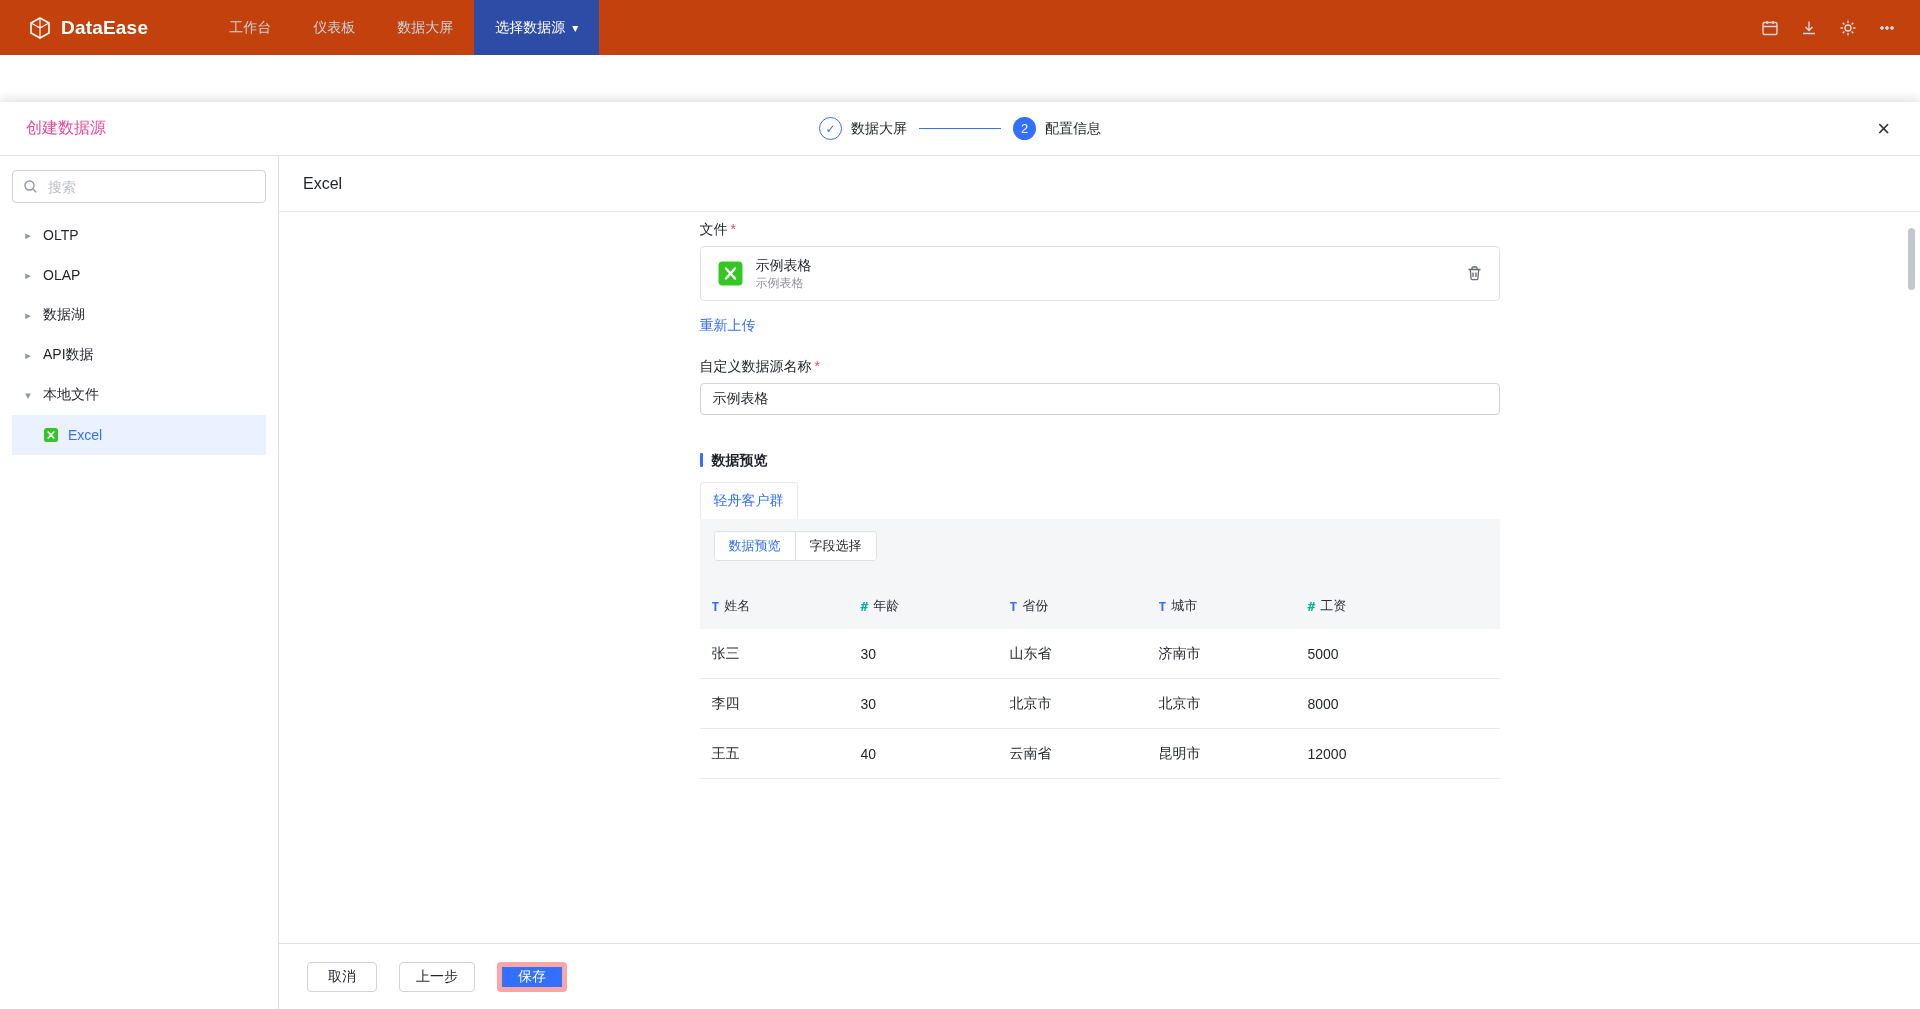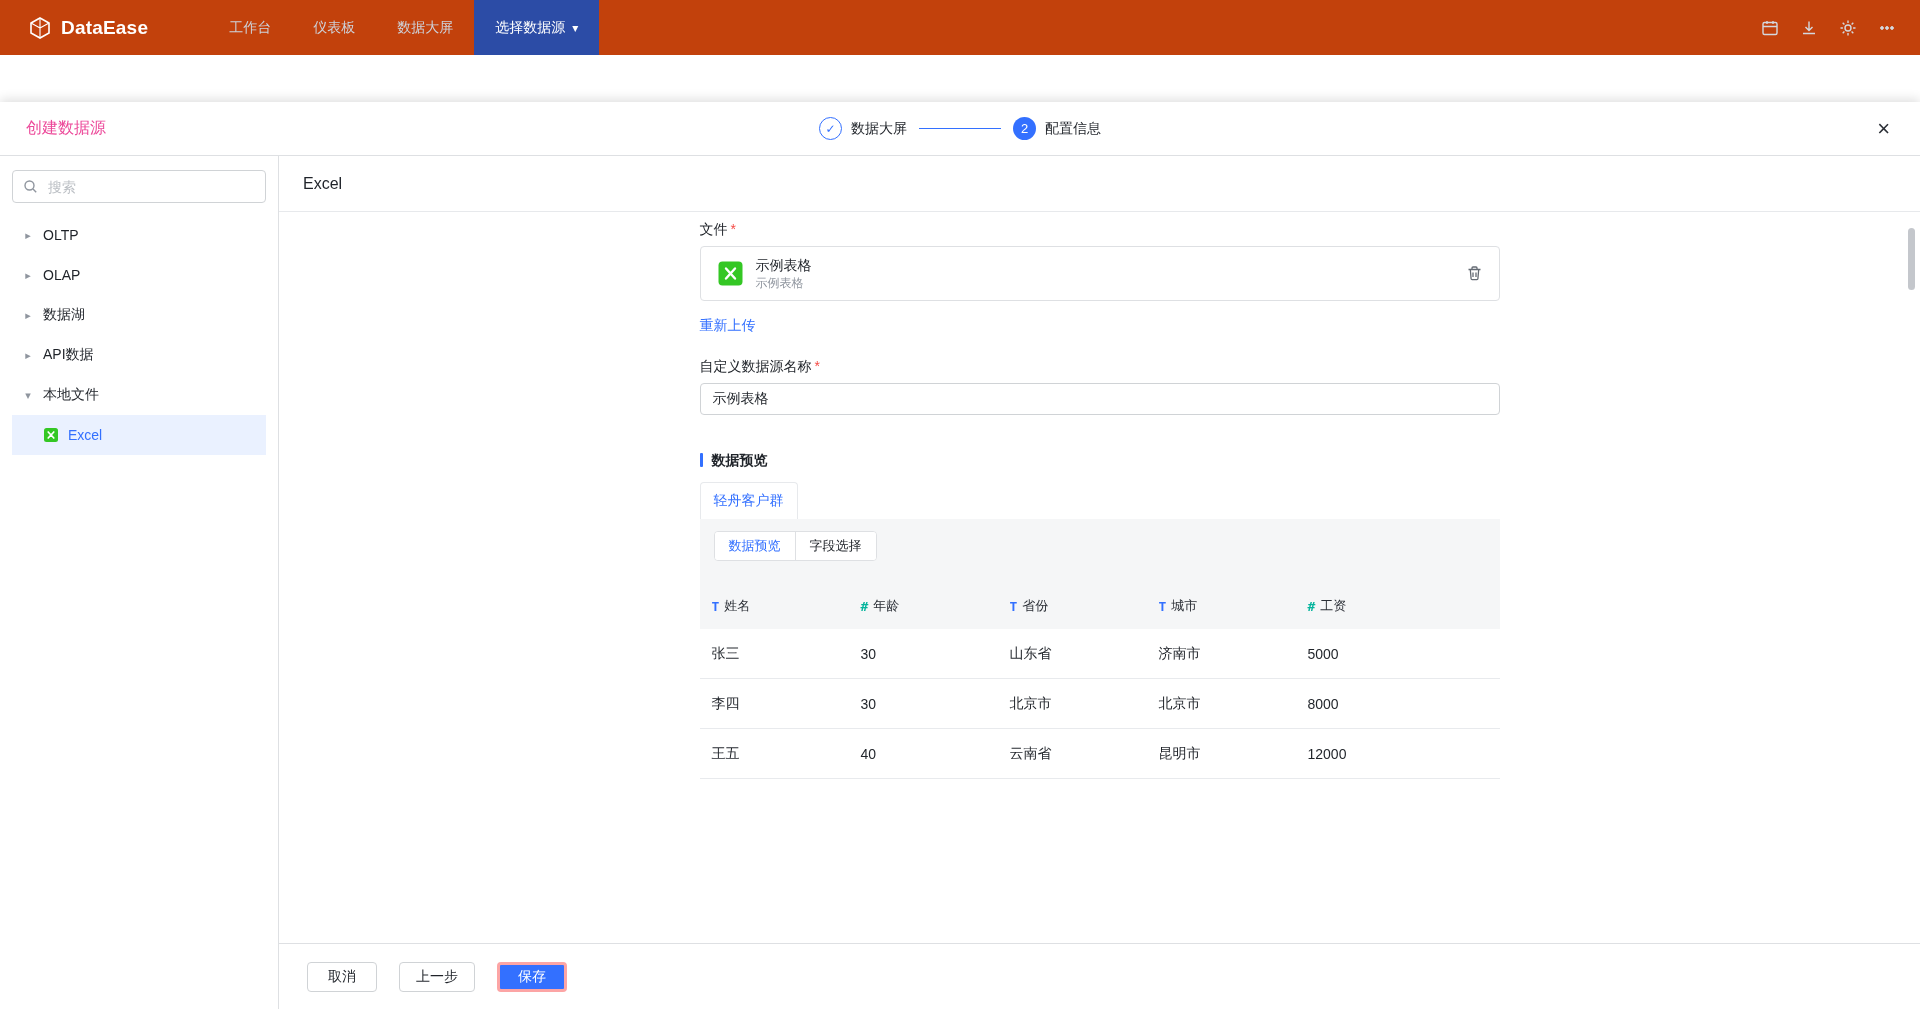--- a/index.html
+++ b/index.html
@@ -89,21 +89,21 @@
   .f-icon { font-weight:700; font-size:13px; font-family:"DejaVu Sans Mono","Liberation Mono",monospace; }
   .f-text { color:#3370ff; }
   .f-num { color:#04b49c; }
   .table-rows .tr { display:flex; height:50px; align-items:center; border-bottom:1px solid #e8eaed; font-size:14px; color:#1f2329; background:#fff; }
   .td { padding-left:12px; }
 
   
   .m-footer { height:66px; flex:0 0 66px; border-top:1px solid #dee0e3; display:flex; align-items:center; justify-content:flex-start; gap:22px; padding:0 28px; }
   .btn { min-width:70px; height:30px; border-radius:4px; font-size:14px; display:flex; align-items:center; justify-content:center; cursor:pointer; padding:0 16px; }
   .btn-default { background:#fff; border:1px solid #d0d3d6; color:#1f2329; }
-  .btn-primary { background:#3370ff; color:#fff; border:3px solid #fca5a5; }
+  .btn-primary { background:#3370ff; color:#fff; border:5px solid #fca5a5; }
 
   .scroll-thumb { position:absolute; right:5px; top:16px; width:7px; height:62px; background:#c4c7cc; border-radius:4px; cursor:pointer; }
 </style>
 </head>
 <body>
 
 <div class="topnav">
   <div class="brand">
     <span style="display:flex;">
       <svg width="24" height="24" viewBox="0 0 24 24" fill="none">

